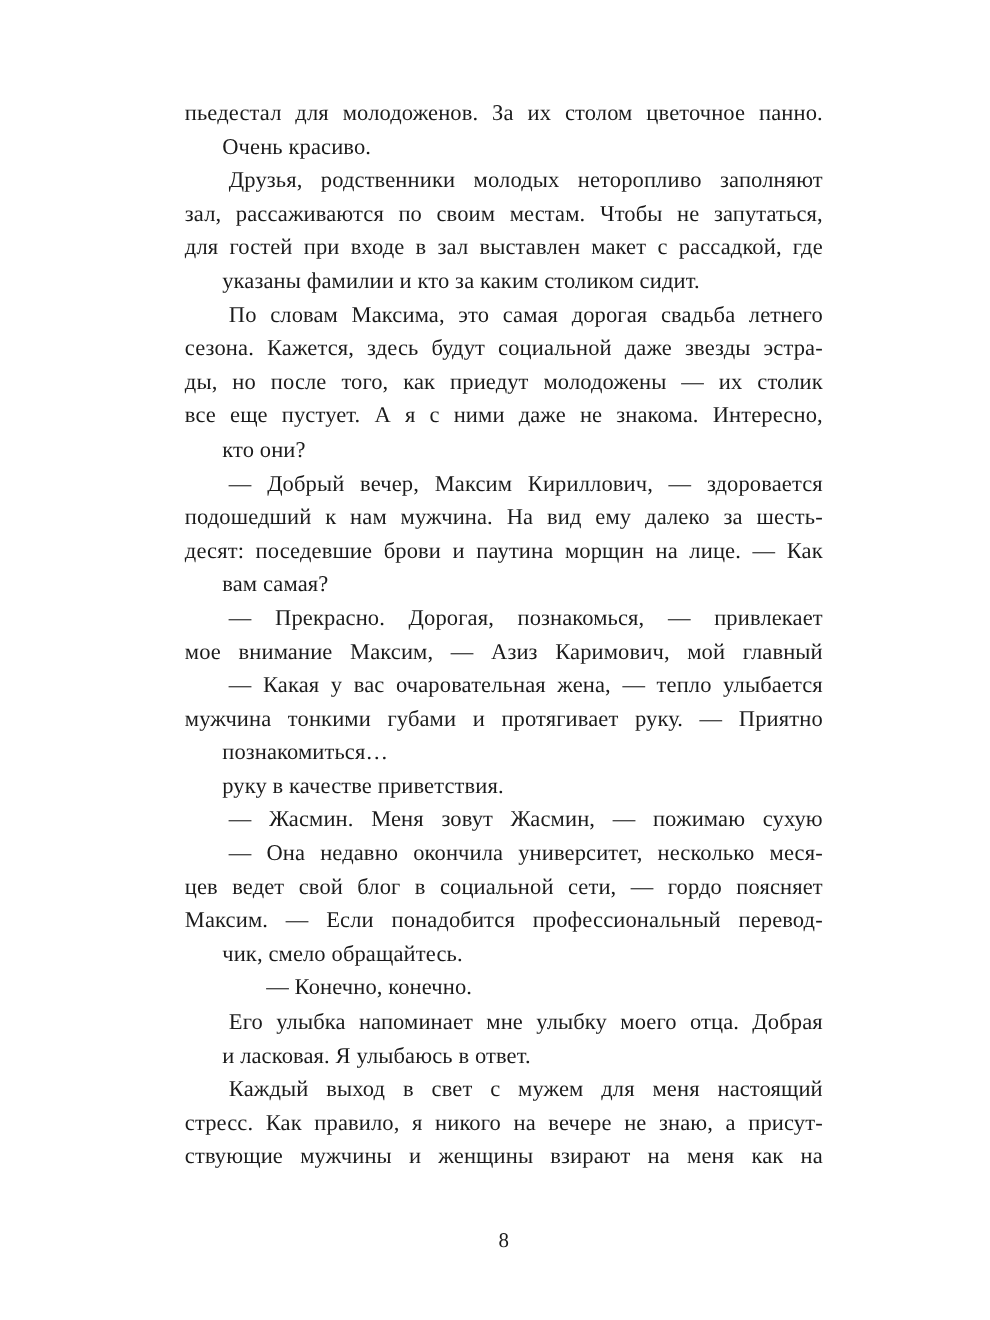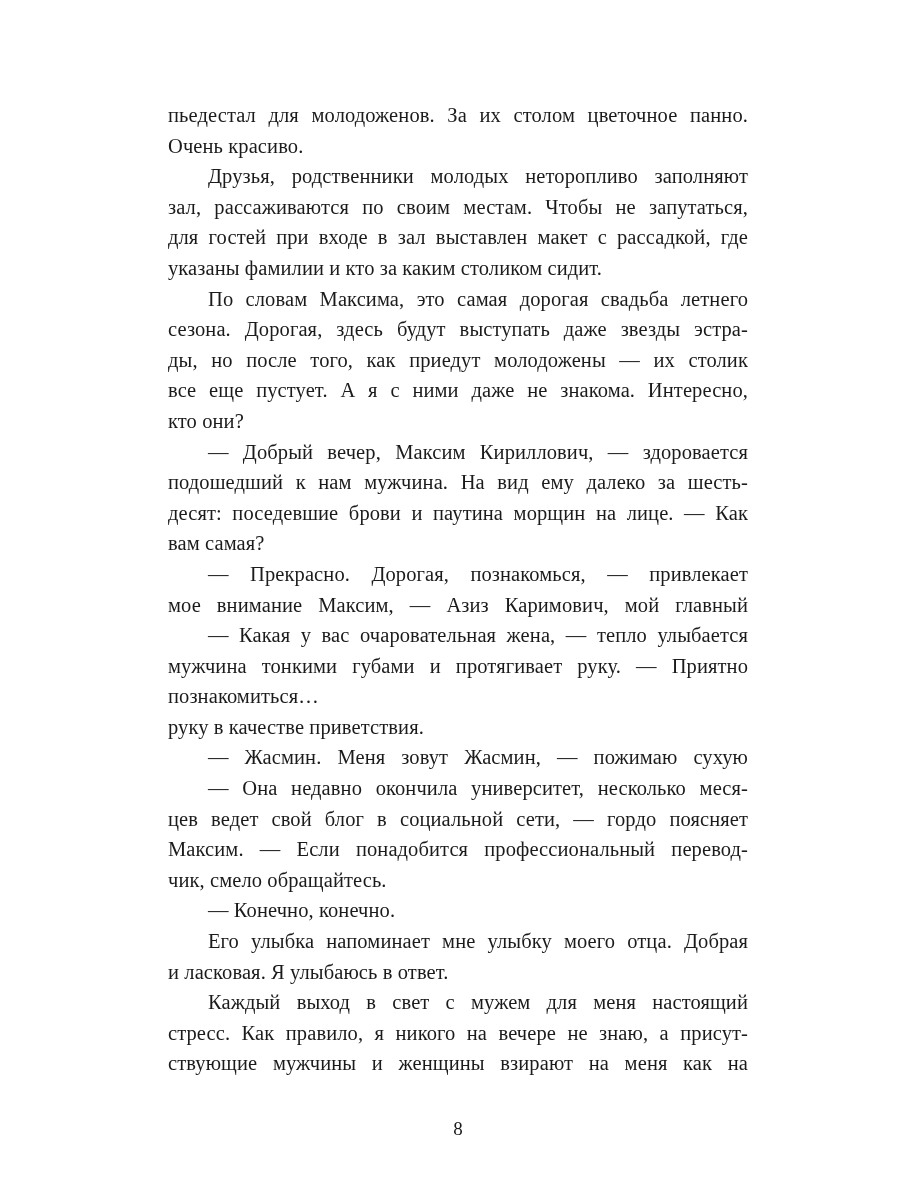--- a/index.html
+++ b/index.html
@@ -16,37 +16,38 @@
     overflow: hidden;
   }
   .book-page {
     position: absolute;
     inset: 0;
     background: #ffffff;
   }
   .text-column {
     position: absolute;
     left: 168px;
-    top: 100px;
+    top: 88px;
     width: 580px;
   }
   .line {
     font-size: 20.5px;
     line-height: 30.6px;
     text-align: justify;
     text-align-last: justify;
     white-space: nowrap;
     letter-spacing: 0.1px;
   }
   .line.indent {
     text-indent: 40px;
   }
   .line.last {
     text-align-last: left;
     white-space: normal;
+    margin-left: 34px;
   }
   .page-number {
     position: absolute;
     left: 168px;
     top: 1118px;
     width: 580px;
     text-align: center;
     font-size: 19px;
     color: #1b1b1b;
   }
@@ -56,21 +57,21 @@
 
 <div class="book-page">
   <div class="text-column">
       <div class="line">пьедестал для молодоженов. За их столом цветочное панно.</div>
       <div class="line last">Очень красиво.</div>
       <div class="line indent">Друзья, родственники молодых неторопливо заполняют</div>
       <div class="line">зал, рассаживаются по своим местам. Чтобы не запутаться,</div>
       <div class="line">для гостей при входе в зал выставлен макет с рассадкой, где</div>
       <div class="line last">указаны фамилии и кто за каким столиком сидит.</div>
       <div class="line indent">По словам Максима, это самая дорогая свадьба летнего</div>
-      <div class="line">сезона. Дорогая, здесь будут выступать даже звезды эстра-</div>
+      <div class="line">сезона. Кажется, здесь будут социальной даже звезды эстра-</div>
       <div class="line">ды, но после того, как приедут молодожены — их столик</div>
       <div class="line">все еще пустует. А я с ними даже не знакома. Интересно,</div>
       <div class="line last">кто они?</div>
       <div class="line indent">— Добрый вечер, Максим Кириллович, — здоровается</div>
       <div class="line">подошедший к нам мужчина. На вид ему далеко за шесть-</div>
       <div class="line">десят: поседевшие брови и паутина морщин на лице. — Как</div>
       <div class="line last">вам самая?</div>
       <div class="line indent">— Прекрасно. Дорогая, познакомься, — привлекает</div>
       <div class="line">мое внимание Максим, — Азиз Каримович, мой главный</div>
       <div class="line indent">— Какая у вас очаровательная жена, — тепло улыбается</div>

